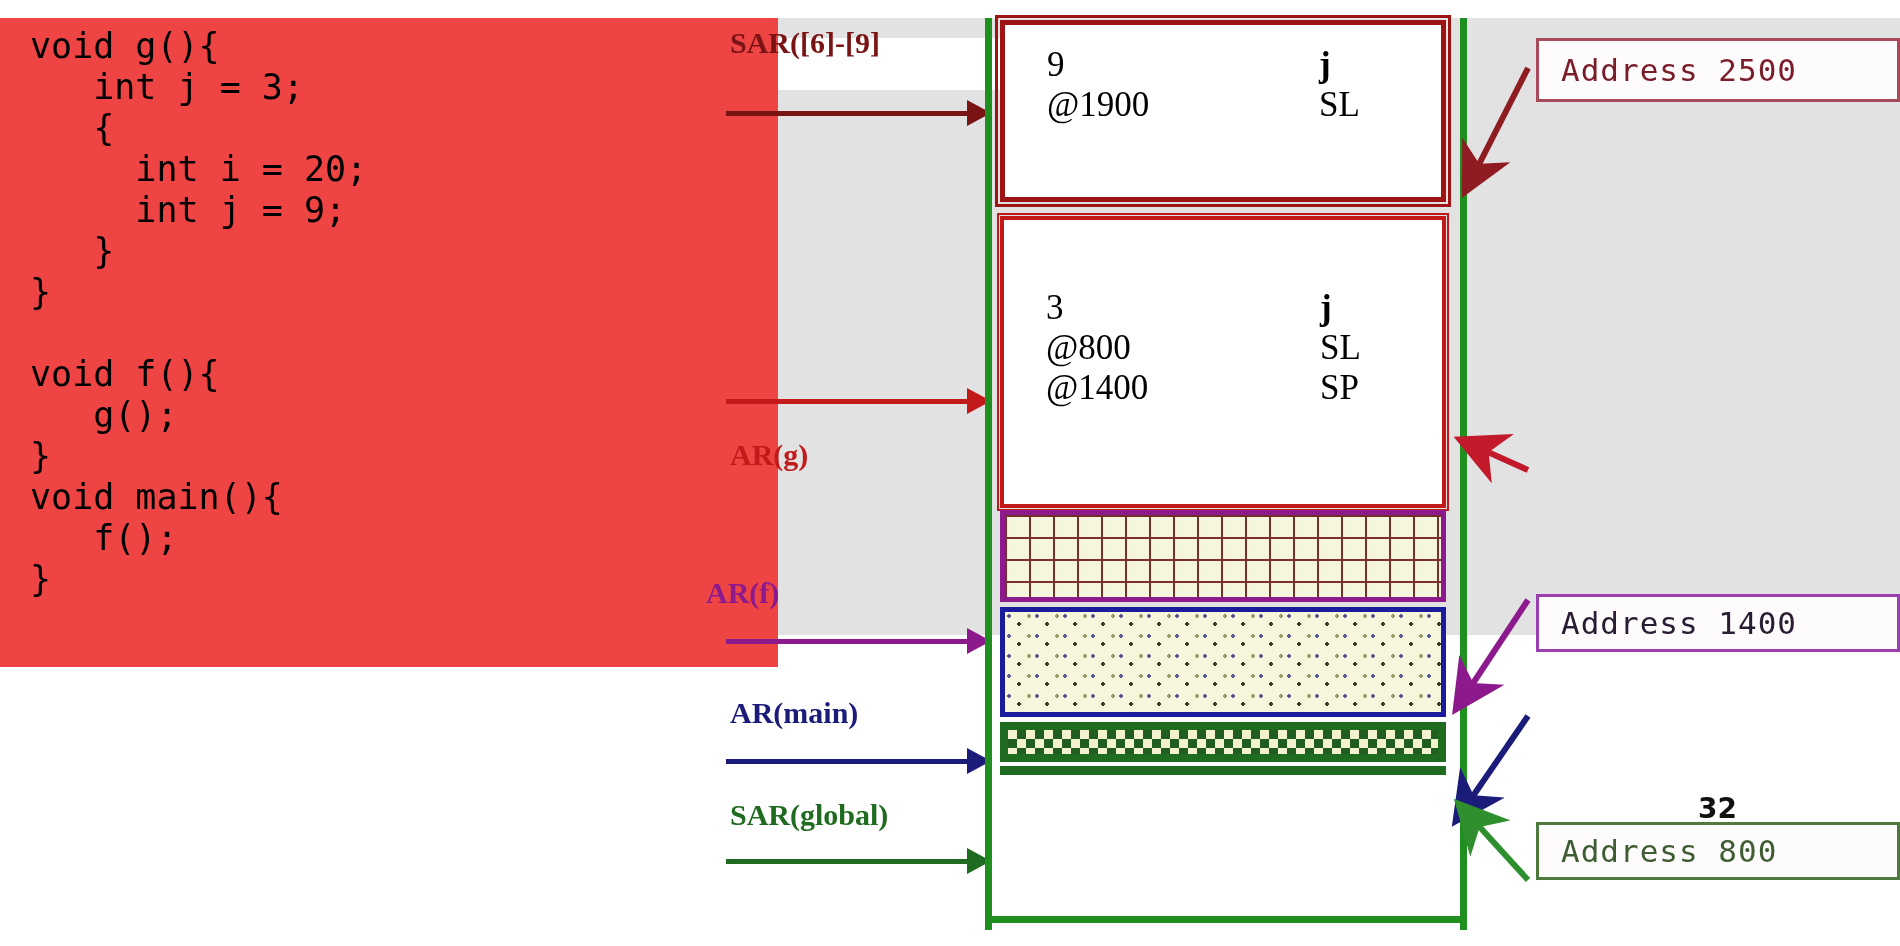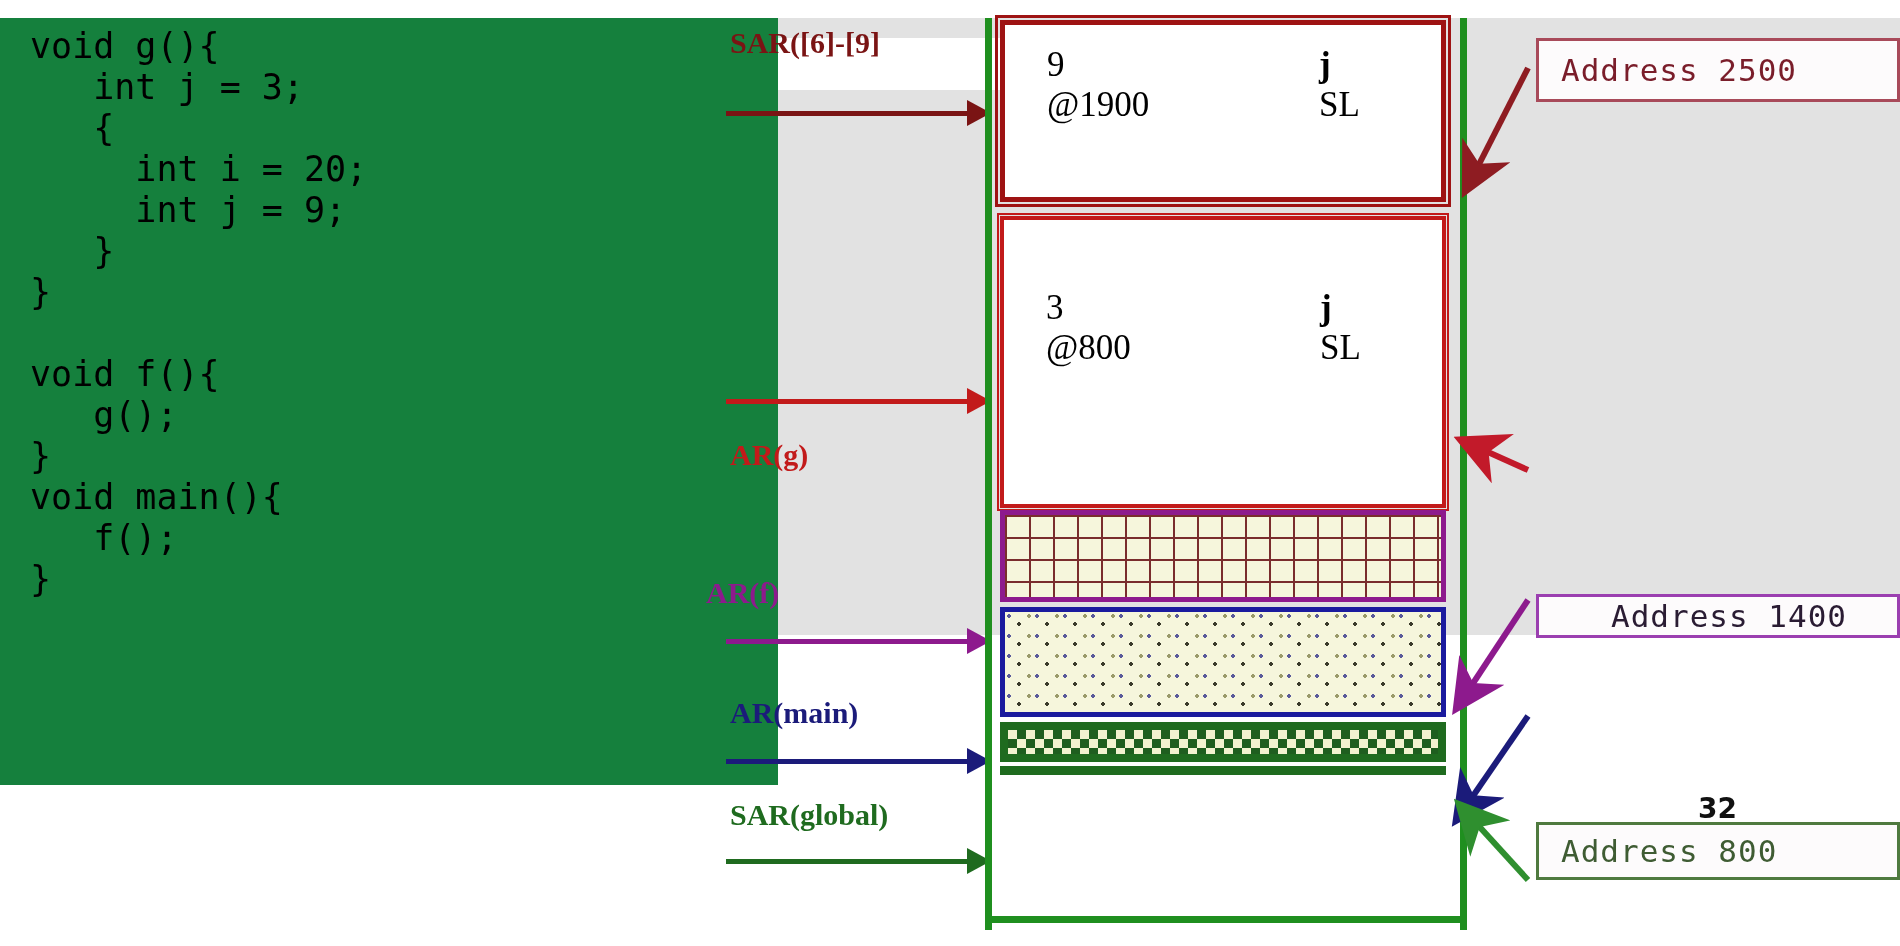--- a/index.html
+++ b/index.html
@@ -11,22 +11,22 @@
     position:relative;
     overflow:hidden;
   }
   .stage{position:absolute;left:0;top:0;width:1900px;height:946px;}
 
   
   .gray-band{position:absolute;background:#e2e2e2;}
 
   
   #code-panel{
-    position:absolute;left:0;top:18px;width:778px;height:767px;
-    background:#15803d;
+    position:absolute;left:0;top:18px;width:778px;height:649px;
+    background:#ef4444;
   }
   #code-text{
     position:absolute;left:30px;top:8px;
     font-family:"DejaVu Sans Mono","Liberation Mono",monospace;
     font-size:35px;line-height:41px;
     color:#000;white-space:pre;
     letter-spacing:0px;
   }
 
   
@@ -213,36 +213,40 @@
     <div class="frame" id="frame-arg">
       <div class="rows" style="left:42px;right:30px;top:68px;">
         <div class="row">
           <span class="val">3</span>
           <span class="nm">j</span>
         </div>
         <div class="row">
           <span class="val">@800</span>
           <span class="nm normal">SL</span>
         </div>
+        <div class="row">
+          <span class="val">@1400</span>
+          <span class="nm normal">SP</span>
+        </div>
       </div>
     </div>
 
     <div class="pat" id="pat-f"></div>
     <div class="pat" id="pat-main"></div>
     <div class="pat" id="pat-global"></div>
     <div id="green-inner-bar"></div>
     <div id="green-bottom-bar"></div>
   </div>
 
   <div class="addr-box" style="left:1536px;top:38px;width:364px;height:64px;border:3px solid #a84a5a;color:#7a1d2a;">
     <span>Address 2500</span>
   </div>
 
 
-  <div class="addr-box" style="left:1536px;top:594px;width:364px;height:44px;border:3px solid #9b3fb0;color:#2a1c33;justify-content:center;">
+  <div class="addr-box" style="left:1536px;top:594px;width:364px;height:58px;border:3px solid #9b3fb0;color:#2a1c33;">
     <span>Address 1400</span>
   </div>
 
 
   <div class="addr-note" style="left:1698px;top:792px;">32</div>
 
   <div class="addr-box" style="left:1536px;top:822px;width:364px;height:58px;border:3px solid #4f7a3f;color:#3f5c33;">
     <span>Address 800</span>
   </div>
 

